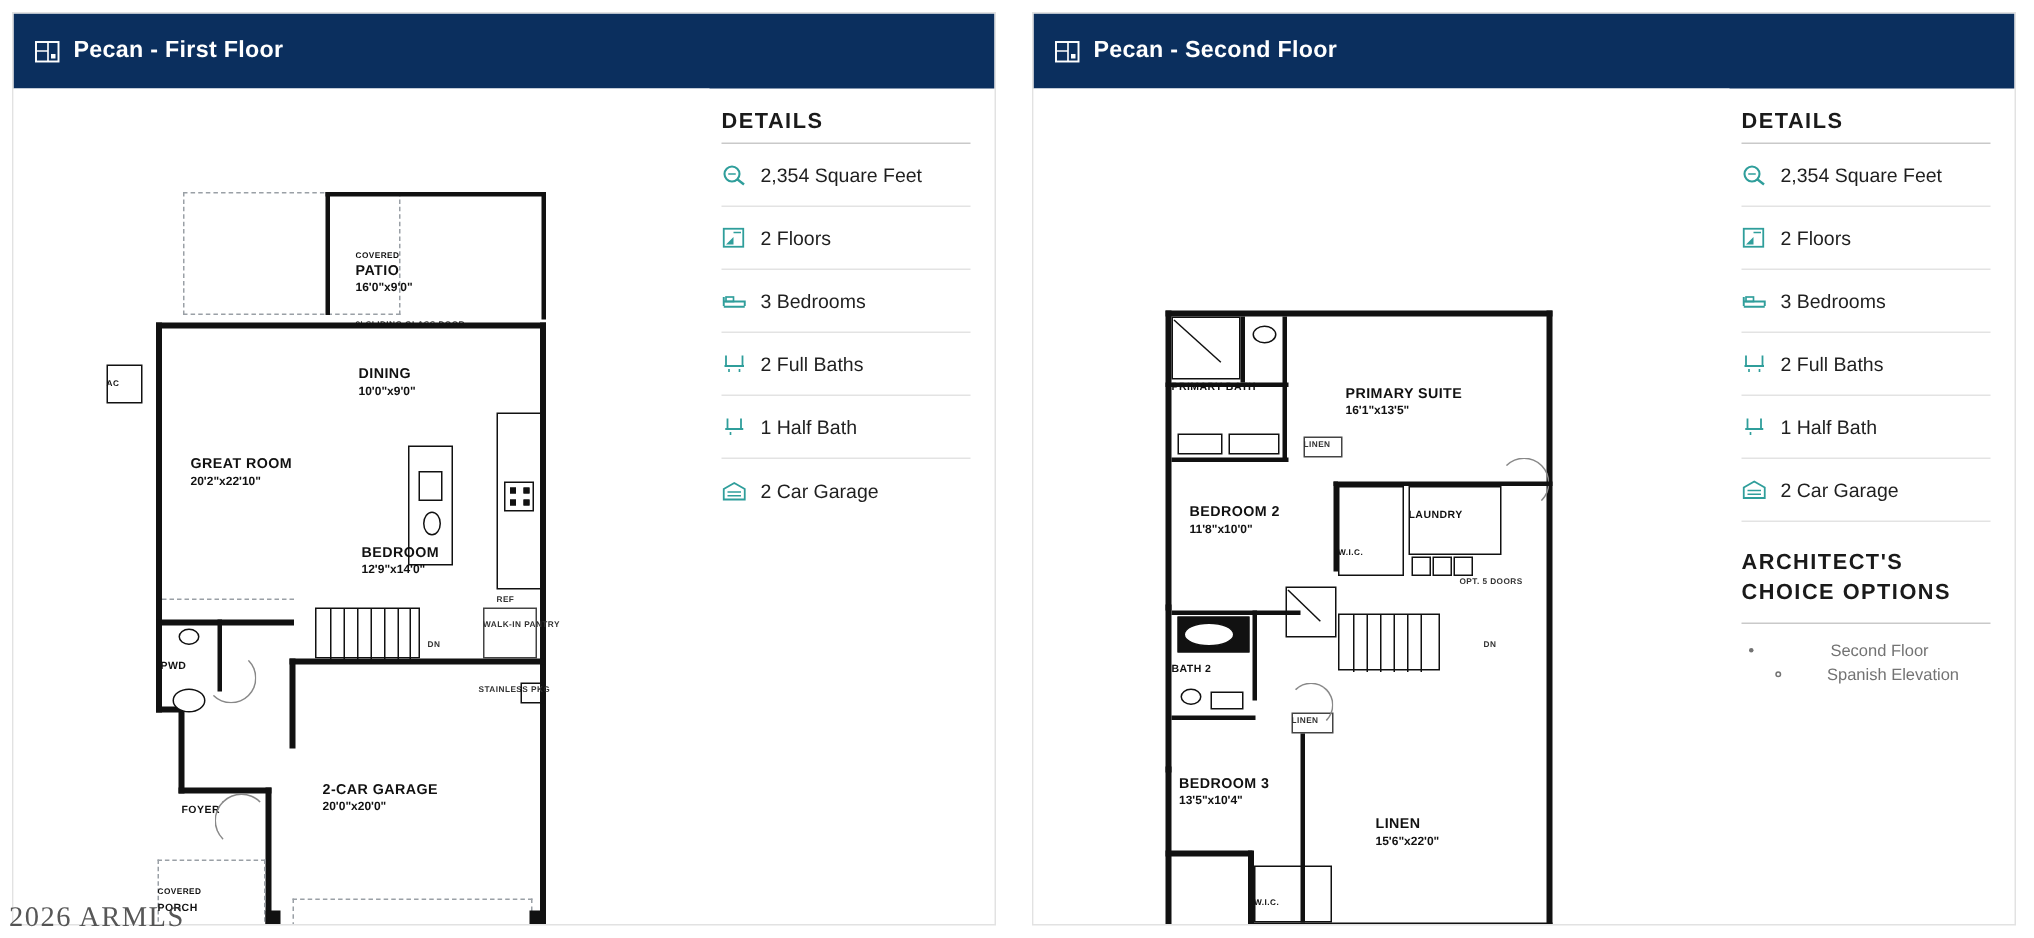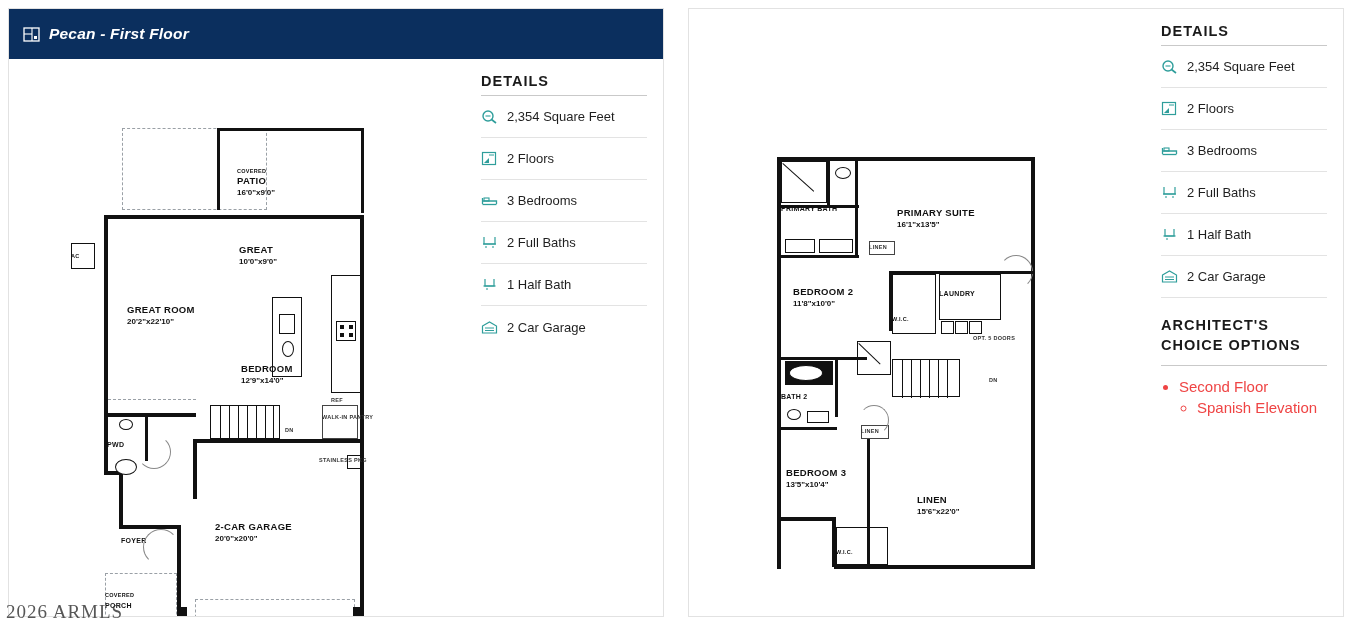--- a/index.html
+++ b/index.html
@@ -27,21 +27,20 @@
   #panel-right { left: 688px; width: 656px; }
 
   .panel-header {
     height: 50px;
     background: #0b2f5e;
     color: #ffffff;
     display: flex;
     align-items: center;
     padding-left: 14px;
     gap: 9px;
-    font-style: italic;
   }
   .panel-header .title {
     font-size: 15.5px;
     font-weight: bold;
     letter-spacing: .2px;
   }
   .hdr-icon { width: 17px; height: 17px; display:block; }
 
   .panel-body {
     position: relative;
@@ -73,21 +72,21 @@
     height: 42px;
     border-bottom: 1px solid #e3e3e3;
     font-size: 13px;
     color: #1f1f1f;
   }
   .det-row:last-child { border-bottom: none; }
   .det-icon { width: 17px; height: 15px; flex: 0 0 17px; }
   .det-icon svg { display: block; }
   h3.aco { margin: 18px 0 1px 0; line-height: 1.35; }
   .aco-rule { height: 1px; background: #c9c9c9; margin: 10px 0 12px 0; }
-  ul.opts { margin: 0; padding-left: 18px; font-size: 15px; color: #ef4444; }
+  ul.opts { margin: 0; padding-left: 18px; font-size: 11px; color: #737373; text-align: center; }
   ul.opts li { margin-bottom: 4px; }
   ul.opts ul { margin: 4px 0 0 0; padding-left: 18px; list-style: circle; }
 
   .watermark {
     position: absolute;
     left: 6px; bottom: 2px;
     font-family: "Liberation Serif", serif;
     font-size: 19px;
     color: #3a3a3a;
     opacity: .85;
@@ -171,21 +170,21 @@
         <div class="fp wall" style="left:110px;top:466px;width:62px;height:4px;"></div>
         <div class="fp wall" style="left:168px;top:466px;width:4px;height:102px;"></div>
 
         <div class="fp wall" style="left:184px;top:380px;width:170px;height:4px;"></div>
         <div class="fp wall" style="left:184px;top:380px;width:4px;height:60px;"></div>
 
         <div class="box-line" style="left:62px;top:184px;width:24px;height:26px;"></div>
         <div class="room-label rl-xs" style="left:62px;top:194px;width:24px;"><span>AC</span></div>
 
         <div class="room-label" style="left:230px;top:186px;width:106px;">
-          <span>GREAT</span><br>
+          <span>DINING</span><br>
           <span class="dim">10'0"x9'0"</span>
         </div>
 
         <div class="room-label" style="left:118px;top:246px;width:104px;">
           <span>GREAT ROOM</span><br>
           <span class="dim">20'2"x22'10"</span>
         </div>
 
         <div class="box-line" style="left:263px;top:238px;width:30px;height:80px;background:#fff;"></div>
         <div class="box-line" style="left:270px;top:255px;width:16px;height:20px;"></div>
@@ -314,20 +313,31 @@
               </svg>
           </span>
           <span>2 Car Garage</span>
         </div>
       </div>
     </div>
   </div>
 
   <div class="panel" id="panel-right">
 
+    <div class="panel-header">
+      <span class="hdr-icon">
+        <svg viewBox="0 0 17 17" width="17" height="17">
+          <rect x="1" y="2" width="15" height="13" fill="none" stroke="#ffffff" stroke-width="1.3"></rect>
+          <line x1="1" y1="8" x2="9" y2="8" stroke="#ffffff" stroke-width="1.1"></line>
+          <line x1="9" y1="2" x2="9" y2="15" stroke="#ffffff" stroke-width="1.1"></line>
+          <rect x="11" y="10" width="3" height="3" fill="#ffffff"></rect>
+        </svg>
+      </span>
+      <span class="title">Pecan - Second Floor</span>
+    </div>
 
     <div class="panel-body">
 
       <div class="plan-area">
 
         <div class="fp wall" style="left:88px;top:148px;width:258px;height:4px;"></div>
         <div class="fp wall" style="left:88px;top:148px;width:4px;height:200px;"></div>
         <div class="fp wall" style="left:342px;top:148px;width:4px;height:412px;"></div>
         <div class="fp wall" style="left:88px;top:344px;width:4px;height:112px;"></div>
         <div class="fp wall" style="left:88px;top:452px;width:4px;height:108px;"></div>

